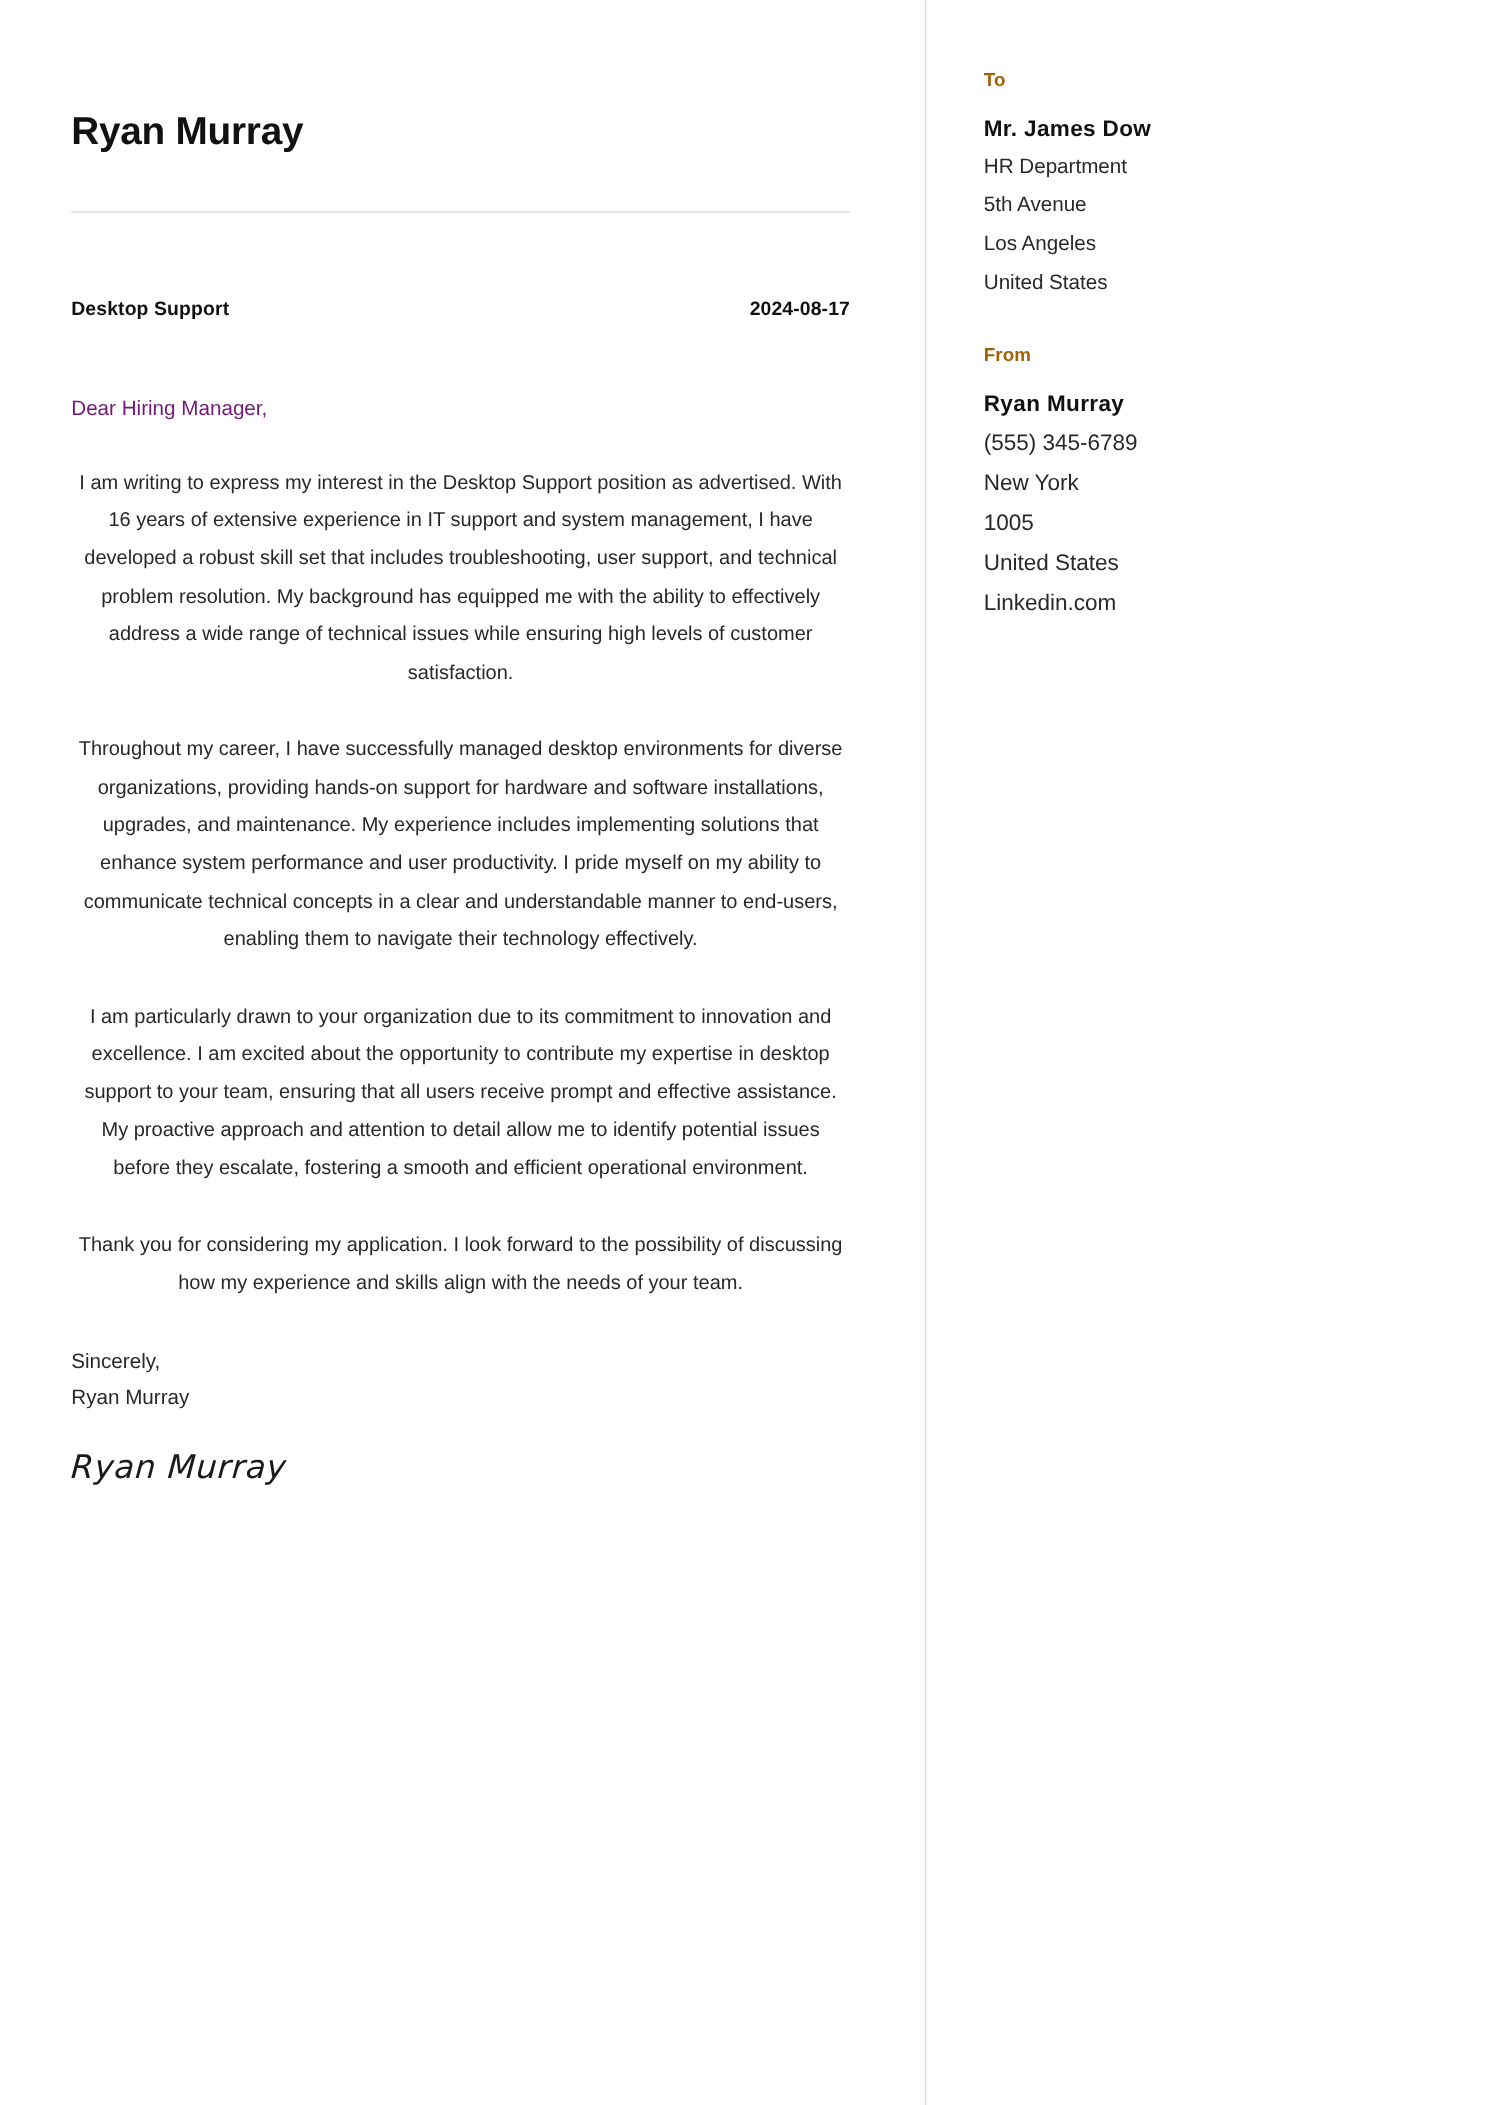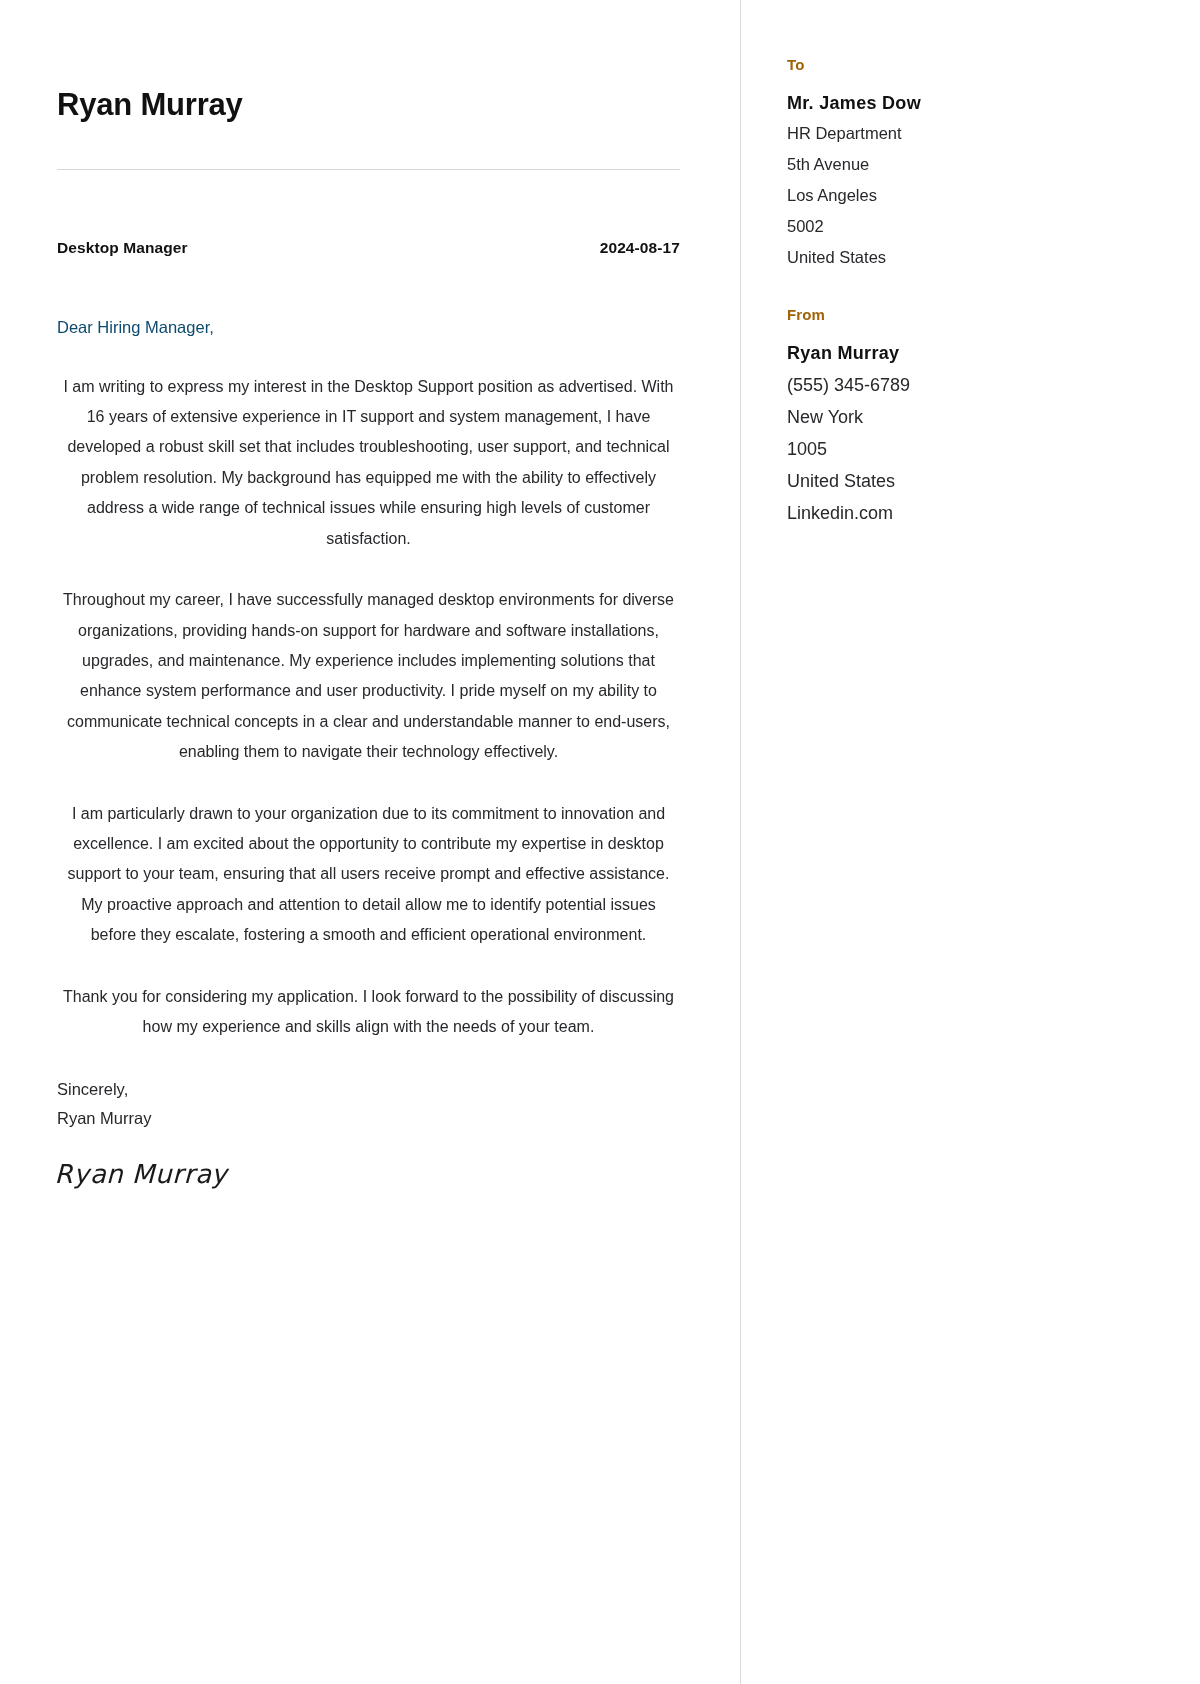--- a/index.html
+++ b/index.html
@@ -64,21 +64,21 @@
     font-size: 15.5px;
     font-weight: 700;
     color: #111111;
     letter-spacing: 0.1px;
   }
 
   .salutation {
     margin-top: 58px;
     font-size: 16.5px;
     line-height: 1.55;
-    color: #0c4a6e;
+    color: #701a75;
   }
 
   .body-paragraph {
     margin-top: 31px;
     font-size: 16px;
     line-height: 30.4px;
     color: #26282b;
     text-align: center;
   }
 
@@ -155,21 +155,21 @@
 
 <div class="page">
 
   <div class="main-column">
 
     <h1 class="letter-name">Ryan Murray</h1>
 
     <div class="name-rule"></div>
 
     <div class="title-row">
-      <div class="job-title">Desktop Manager</div>
+      <div class="job-title">Desktop Support</div>
       <div class="letter-date">2024-08-17</div>
     </div>
 
     <div class="salutation">Dear Hiring Manager,</div>
 
     <p class="body-paragraph">I am writing to express my interest in the Desktop Support position as advertised. With 16 years of extensive experience in IT support and system management, I have developed a robust skill set that includes troubleshooting, user support, and technical problem resolution. My background has equipped me with the ability to effectively address a wide range of technical issues while ensuring high levels of customer satisfaction.</p>
 
     <p class="body-paragraph">Throughout my career, I have successfully managed desktop environments for diverse organizations, providing hands-on support for hardware and software installations, upgrades, and maintenance. My experience includes implementing solutions that enhance system performance and user productivity. I pride myself on my ability to communicate technical concepts in a clear and understandable manner to end-users, enabling them to navigate their technology effectively.</p>
 
     <p class="body-paragraph">I am particularly drawn to your organization due to its commitment to innovation and excellence. I am excited about the opportunity to contribute my expertise in desktop support to your team, ensuring that all users receive prompt and effective assistance. My proactive approach and attention to detail allow me to identify potential issues before they escalate, fostering a smooth and efficient operational environment.</p>
@@ -188,21 +188,20 @@
   <div class="divider"></div>
 
   <div class="sidebar">
 
     <div class="sidebar-block">
       <div class="sidebar-heading">To</div>
       <div class="sidebar-recipient">Mr. James Dow</div>
       <div class="sidebar-line">HR Department</div>
       <div class="sidebar-line">5th Avenue</div>
       <div class="sidebar-line">Los Angeles</div>
-      <div class="sidebar-line">5002</div>
       <div class="sidebar-line">United States</div>
     </div>
 
     <div class="sidebar-block">
       <div class="sidebar-heading">From</div>
       <div class="sidebar-recipient">Ryan Murray</div>
       <div class="sidebar-line-sm">(555) 345-6789</div>
       <div class="sidebar-line-sm">New York</div>
       <div class="sidebar-line-sm">1005</div>
       <div class="sidebar-line-sm">United States</div>

